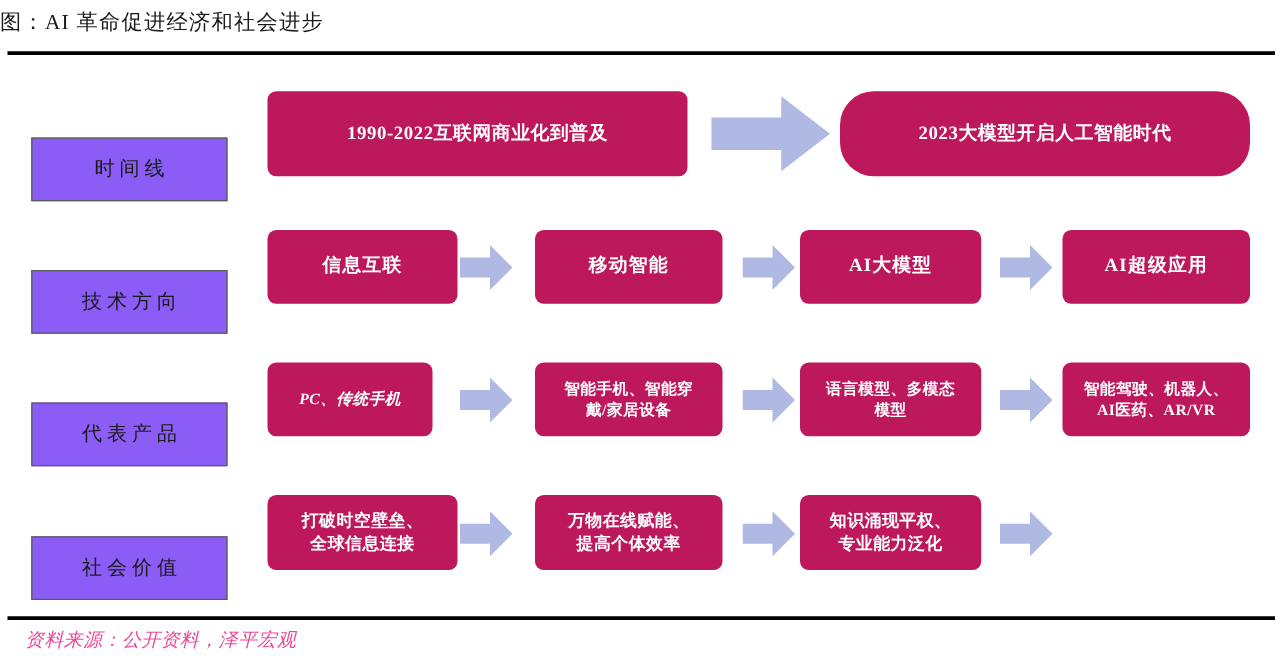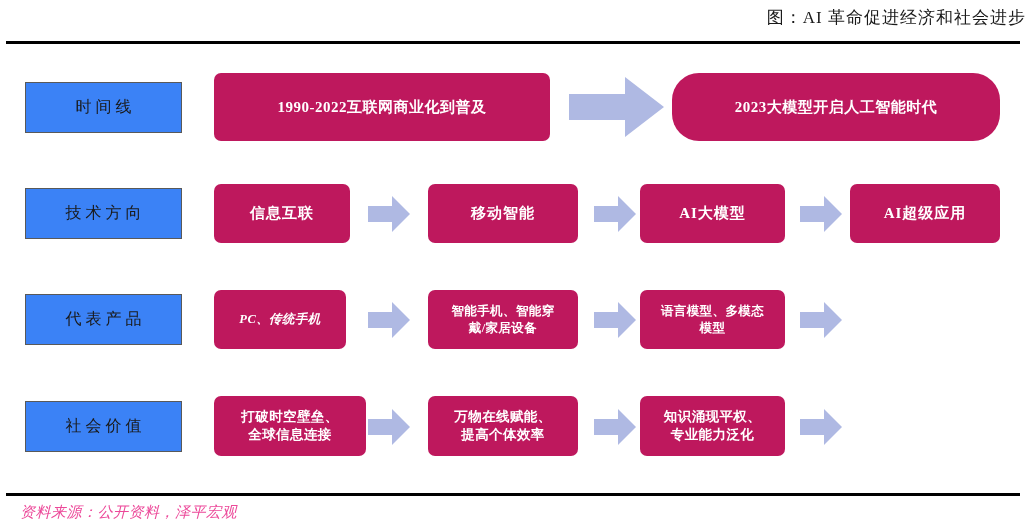--- a/index.html
+++ b/index.html
@@ -15,21 +15,21 @@
     width: 1026px;
     height: 531px;
     background: #ffffff;
   }
 
   
   .chart-title {
     position: absolute;
     left: 0; top: 6px;
     width: 1026px;
-    text-align: right;
+    text-align: left;
     font-family: "Liberation Serif", "DejaVu Serif", serif;
     font-size: 17px;
     color: #1a1a1a;
     letter-spacing: 1px;
     white-space: nowrap;
   }
   .rule-top {
     position: absolute;
     left: 6px; top: 41px;
     width: 1014px; height: 3px;
@@ -54,29 +54,30 @@
     white-space: nowrap;
   }
 
   
   .row-label {
     position: absolute;
     left: 25px;
     width: 157px;
     height: 51px;
     border: 1.5px solid #595959;
-    background: #3b82f6;
+    background: #8b5cf6;
     display: flex;
     align-items: center;
     justify-content: center;
     font-family: "Liberation Serif", "DejaVu Serif", serif;
     font-size: 16px;
     color: #1a1a1a;
     letter-spacing: 4px;
     text-indent: 4px;
+    margin-top: 28px;
   }
 
   
   .node {
     position: absolute;
     background: #be185d;
     border-radius: 7px;
     color: #ffffff;
     display: flex;
     align-items: center;
@@ -115,21 +116,21 @@
   <div class="arrow" style="left:569px; top:77px; width:95px; height:60px;">
     <svg viewBox="0 0 95 60" preserveAspectRatio="none" aria-hidden="true">
       <polygon points="0,17 56,17 56,0 95,30 56,60 56,43 0,43" fill="#AFB9E3"></polygon>
     </svg>
   </div>
 
   <div class="node timeline" style="left:672px; top:73px; width:328px; height:68px;border-radius:27px;">2023大模型开启人工智能时代</div>
 
   <div class="row-label" style="top:188px;">技术方向</div>
 
-  <div class="node tech" style="left:214px; top:184px; width:136px; height:59px;">信息互联</div>
+  <div class="node tech" style="left:214px; top:184px; width:152px; height:59px;">信息互联</div>
   <div class="arrow" style="left:368px; top:196px; width:42px; height:36px;">
     <svg viewBox="0 0 42 36" preserveAspectRatio="none" aria-hidden="true">
       <polygon points="0,10 24,10 24,0 42,18 24,36 24,26 0,26" fill="#AFB9E3"></polygon>
     </svg>
   </div>
 
   <div class="node tech" style="left:428px; top:184px; width:150px; height:59px;">移动智能</div>
   <div class="arrow" style="left:594px; top:196px; width:42px; height:36px;">
     <svg viewBox="0 0 42 36" preserveAspectRatio="none" aria-hidden="true">
       <polygon points="0,10 24,10 24,0 42,18 24,36 24,26 0,26" fill="#AFB9E3"></polygon>
@@ -163,20 +164,22 @@
   </div>
 
   <div class="node product" style="left:640px; top:290px; width:145px; height:59px;">语言模型、多模态
 模型</div>
   <div class="arrow" style="left:800px; top:302px; width:42px; height:36px;">
     <svg viewBox="0 0 42 36" preserveAspectRatio="none" aria-hidden="true">
       <polygon points="0,10 24,10 24,0 42,18 24,36 24,26 0,26" fill="#AFB9E3"></polygon>
     </svg>
   </div>
 
+  <div class="node product" style="left:850px; top:290px; width:150px; height:59px;">智能驾驶、机器人、
+AI医药、AR/VR</div>
 
   <div class="row-label" style="top:401px;">社会价值</div>
 
   <div class="node value" style="left:214px; top:396px; width:152px; height:60px;">打破时空壁垒、
 全球信息连接</div>
   <div class="arrow" style="left:368px; top:409px; width:42px; height:36px;">
     <svg viewBox="0 0 42 36" preserveAspectRatio="none" aria-hidden="true">
       <polygon points="0,10 24,10 24,0 42,18 24,36 24,26 0,26" fill="#AFB9E3"></polygon>
     </svg>
   </div>

